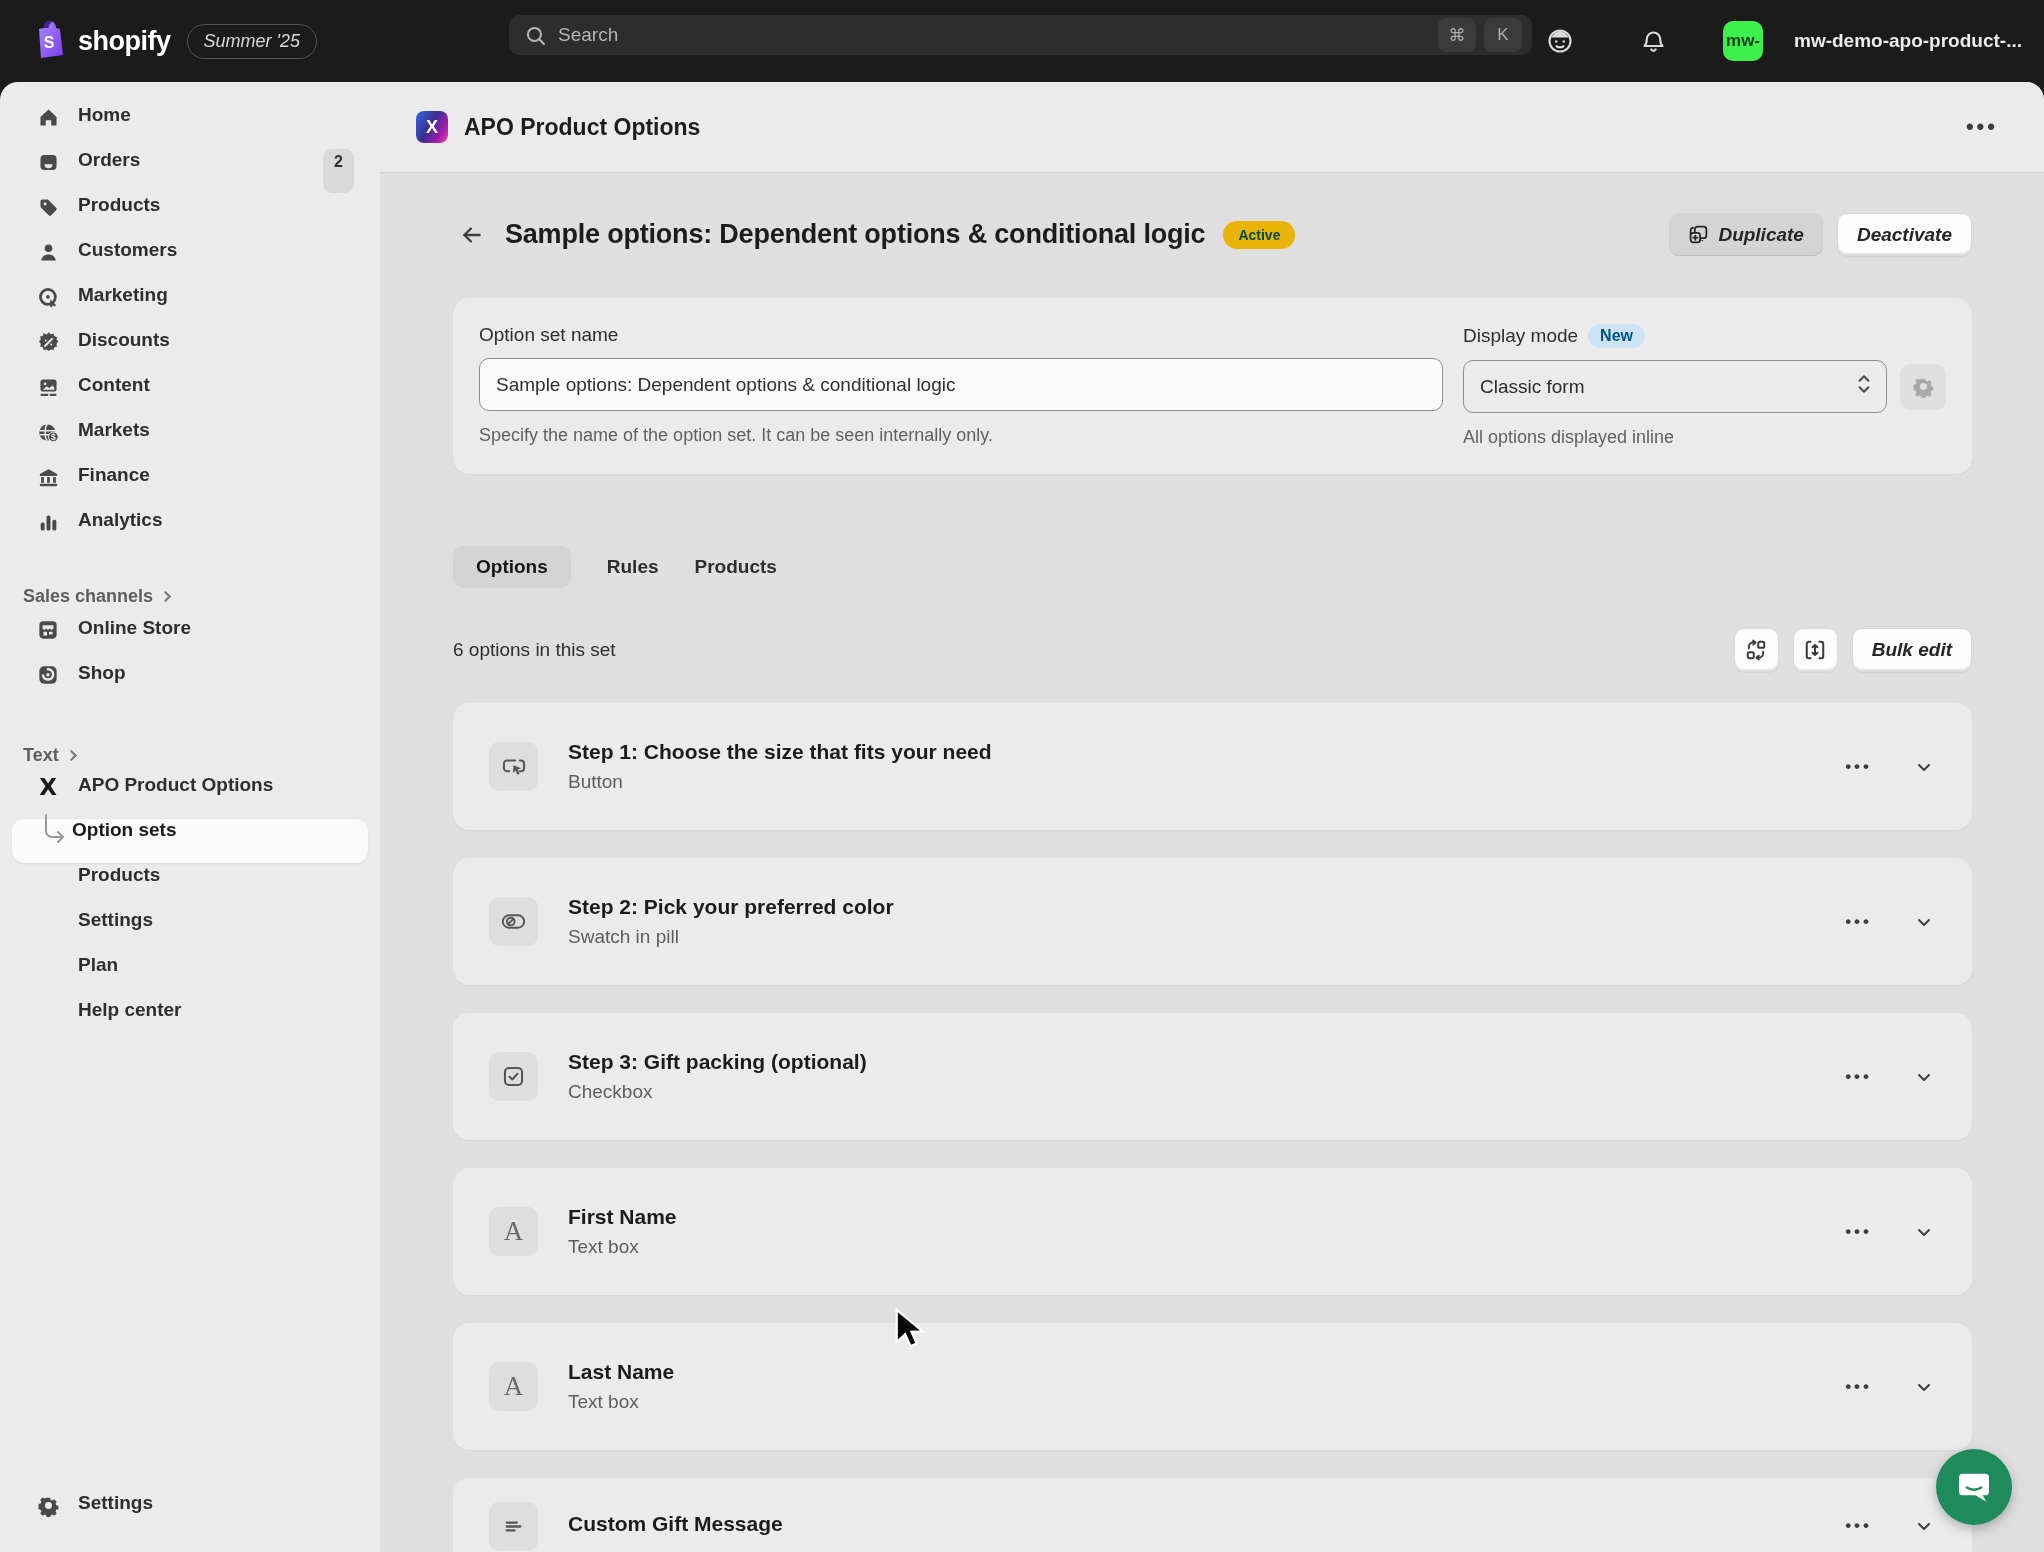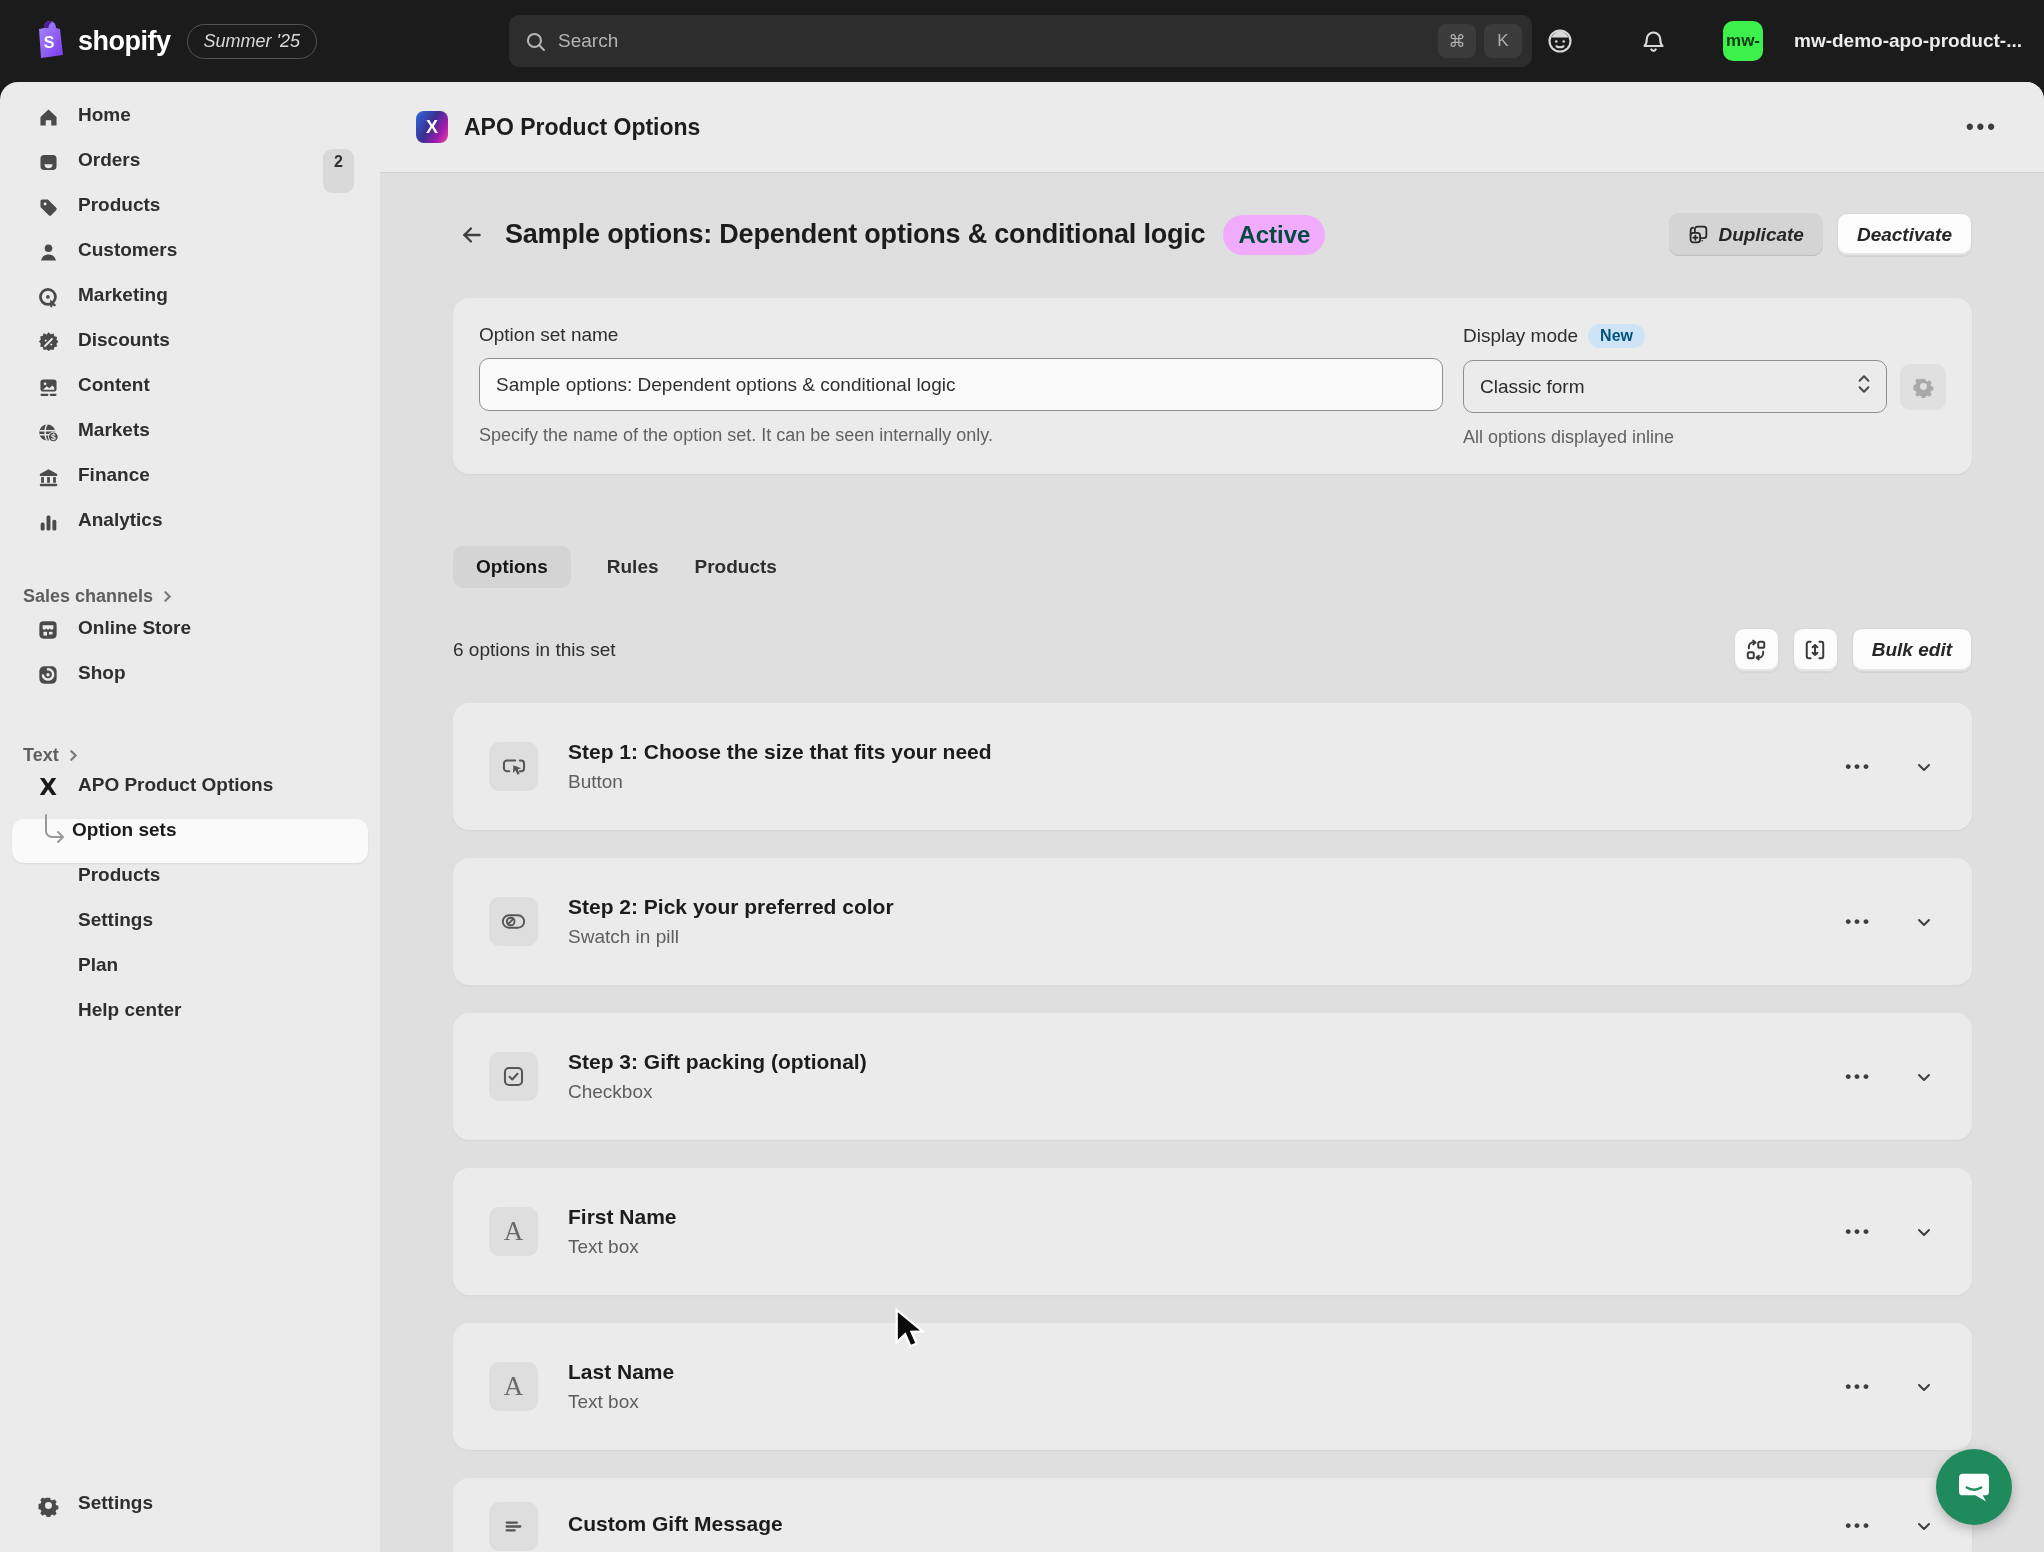--- a/index.html
+++ b/index.html
@@ -5,21 +5,21 @@
   * { box-sizing: border-box; margin: 0; padding: 0; }
   html,body { width:2044px; height:1552px; overflow:hidden; }
   body { font-family:"Liberation Sans", sans-serif; background:#1b1b1b; color:#1f1f1f; }
 
   
   .topbar { height:82px; background:#1b1b1b; position:relative; display:flex; align-items:center; }
   .brand { display:flex; align-items:center; gap:10px; margin-left:32px; }
   .brand-word { color:#fff; font-size:27px; font-weight:bold; letter-spacing:-.5px; }
   .release-badge { margin-left:16px; border:1.5px solid #545454; color:#d9d9d9; border-radius:999px;
     padding:6px 16px; font-size:18px; font-style:italic; }
-  .searchbar { position:absolute; left:509px; top:15px; width:1023px; height:52px; background:#2d2d2d;
+  .searchbar { position:absolute; left:509px; top:15px; width:1023px; height:40px; background:#2d2d2d;
     border-radius:10px; display:flex; align-items:center; padding:0 10px 0 16px; color:#b5b5b5; }
   .searchbar .ph { font-size:19px; margin-left:12px; flex:1; }
   .kbd { width:38px; height:34px; background:#3b3b3b; border-radius:8px; color:#aeaeae; font-size:17px;
     display:flex; align-items:center; justify-content:center; margin-left:8px; }
   .top-right { position:absolute; right:22px; top:0; height:82px; display:flex; align-items:center; color:#e3e3e3;gap:17px; }
   .top-icon { width:30px; height:30px; display:flex; align-items:center; justify-content:center; color:#d9d9d9; cursor:pointer; }
   .avatar { width:40px; height:40px; border-radius:10px; background:#3df04b; color:#0a3d12; font-size:17px;
     font-weight:bold; display:flex; align-items:center; justify-content:center; }
   .store-name { margin-left:14px; font-size:19px; font-weight:600; color:#ececec; white-space:nowrap; }
 
@@ -52,22 +52,22 @@
     color:#fff; font-weight:900; font-size:18px; display:flex; align-items:center; justify-content:center; }
   .app-title { margin-left:16px; font-size:23px; font-weight:700; color:#1d1d1d; }
   .dots { color:#3d3d3d; font-size:22px; letter-spacing:3px; font-weight:bold; cursor:pointer; }
   .app-header .dots { margin-left:auto; }
 
   .page { width:1519px; margin-left:73px; }
   .page-header { display:flex; align-items:center; margin-top:40px; }
   .back-btn { width:38px; height:38px; display:flex; align-items:center; justify-content:center; color:#3f3f3f;
     cursor:pointer; margin-right:14px; }
   .page-title { font-size:27px; font-weight:700; color:#1c1c1c; letter-spacing:-.2px; }
-  .badge-active { margin-left:18px; background:#f0abfc; color:#014b40; border-radius:999px; padding:6px 15px;
-    font-size:24px; font-weight:600; }
+  .badge-active { margin-left:18px; background:#eab308; color:#014b40; border-radius:999px; padding:6px 15px;
+    font-size:14px; font-weight:600; }
   .header-actions { margin-left:auto; display:flex; gap:14px; }
   .btn { height:43px; border-radius:10px; display:flex; align-items:center; gap:9px; padding:0 19px;
     font-size:19px; font-weight:600; color:#262626; cursor:pointer; border:none; font-family:inherit;font-style:italic; }
   .btn-gray { background:#d4d4d4; box-shadow:inset 0 -1px 0 #bdbdbd; }
   .btn-white { background:#fcfcfc; border:1px solid #d6d6d6; box-shadow:inset 0 -2px 0 #e4e4e4, 0 1px 1px rgba(0,0,0,.06); }
 
   .settings-card { margin-top:42px; background:#ebebeb; border-radius:16px; padding:26px; display:flex; gap:20px;
     box-shadow:0 1px 2px rgba(0,0,0,.06); }
   .field-label { font-size:19px; color:#2e2e2e; margin-bottom:12px; display:flex; align-items:center; gap:10px; }
   .col-left { flex:1; }

